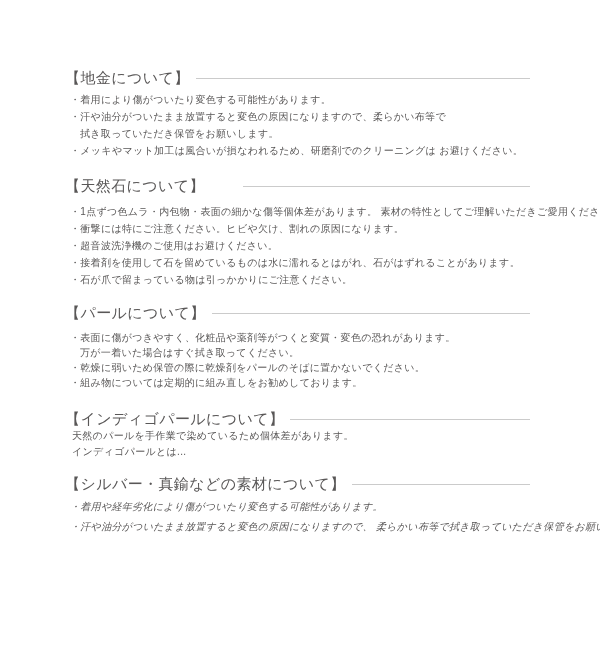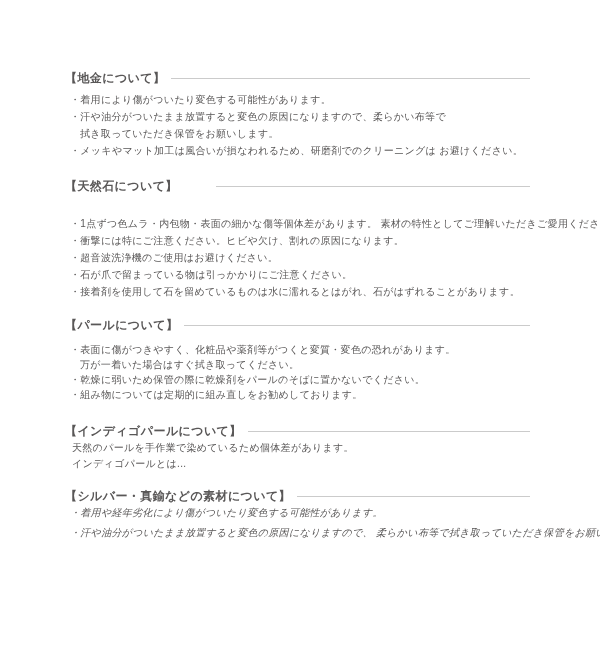--- a/index.html
+++ b/index.html
@@ -20,22 +20,22 @@
   section.care-section {
     display: block;
   }
   .sec-header {
     display: flex;
     align-items: center;
     width: 465px;
     height: 14px;
   }
   .sec-title {
-    font-size: 12px;
-    font-weight: 700;
+    font-size: 15px;
+    font-weight: 400;
     letter-spacing: 0.4px;
     white-space: nowrap;
   }
   .sec-rule {
     flex: 1;
     border-top: 1px solid #cbcbcb;
     height: 0;
     margin-left: 6px;
   }
   .care-line {
@@ -45,33 +45,33 @@
   }
   .care-line.bullet { padding-left: 5px; }
   .care-line.cont   { padding-left: 15px; }
   .care-line.plain  { padding-left: 7px; }
 
   
   .s0 .sec-header { margin-bottom: 6px; }
   .s0 .care-line  { line-height: 17px; }
 
   .s1 { margin-top: 20px; }
-  .s1 .sec-header { margin-bottom: 22px; gap: 32px; }
+  .s1 .sec-header { margin-bottom: 10px; gap: 32px; }
   .s1 .care-line  { line-height: 17px; }
 
   .s2 { margin-top: 18px; }
   .s2 .sec-header { margin-bottom: 10px; }
   .s2 .care-line  { line-height: 15px; }
 
   .s3 { margin-top: 22px; }
   .s3 .sec-header { margin-bottom: 2px; }
   .s3 .care-line  { line-height: 16px; }
 
   .s4 { margin-top: 17px; }
-  .s4 .sec-header { }
+  .s4 .sec-header { margin-bottom: 6px; }
   .s4 .care-line  { line-height: 20px; font-style: italic; }
 </style>
 </head>
 <body style="background: rgb(255, 255, 255); color: rgb(89, 87, 87);">
 
 <main class="care-notes">
     <section class="care-section s0">
       <div class="sec-header">
         <span class="sec-title">【地金について】</span>
         <span class="sec-rule" style="border-top-color: rgb(203, 203, 203);"></span>
@@ -82,22 +82,22 @@
       <div class="care-line bullet">・メッキやマット加工は風合いが損なわれるため、研磨剤でのクリーニングは お避けください。</div>
     </section>
     <section class="care-section s1">
       <div class="sec-header">
         <span class="sec-title">【天然石について】</span>
         <span class="sec-rule" style="border-top-color: rgb(203, 203, 203);"></span>
       </div>
       <div class="care-line bullet">・1点ずつ色ムラ・内包物・表面の細かな傷等個体差があります。 素材の特性としてご理解いただきご愛用ください。</div>
       <div class="care-line bullet">・衝撃には特にご注意ください。ヒビや欠け、割れの原因になります。</div>
       <div class="care-line bullet">・超音波洗浄機のご使用はお避けください。</div>
+      <div class="care-line bullet">・接着剤を使用して石を留めているものは水に濡れるとはがれ、石がはずれることがあります。</div>
       <div class="care-line bullet">・石が爪で留まっている物は引っかかりにご注意ください。</div>
-      <div class="care-line bullet">・接着剤を使用して石を留めているものは水に濡れるとはがれ、石がはずれることがあります。</div>
     </section>
     <section class="care-section s2">
       <div class="sec-header">
         <span class="sec-title">【パールについて】</span>
         <span class="sec-rule" style="border-top-color: rgb(203, 203, 203);"></span>
       </div>
       <div class="care-line bullet">・表面に傷がつきやすく、化粧品や薬剤等がつくと変質・変色の恐れがあります。</div>
       <div class="care-line cont">万が一着いた場合はすぐ拭き取ってください。</div>
       <div class="care-line bullet">・乾燥に弱いため保管の際に乾燥剤をパールのそばに置かないでください。</div>
       <div class="care-line bullet">・組み物については定期的に組み直しをお勧めしております。</div>

